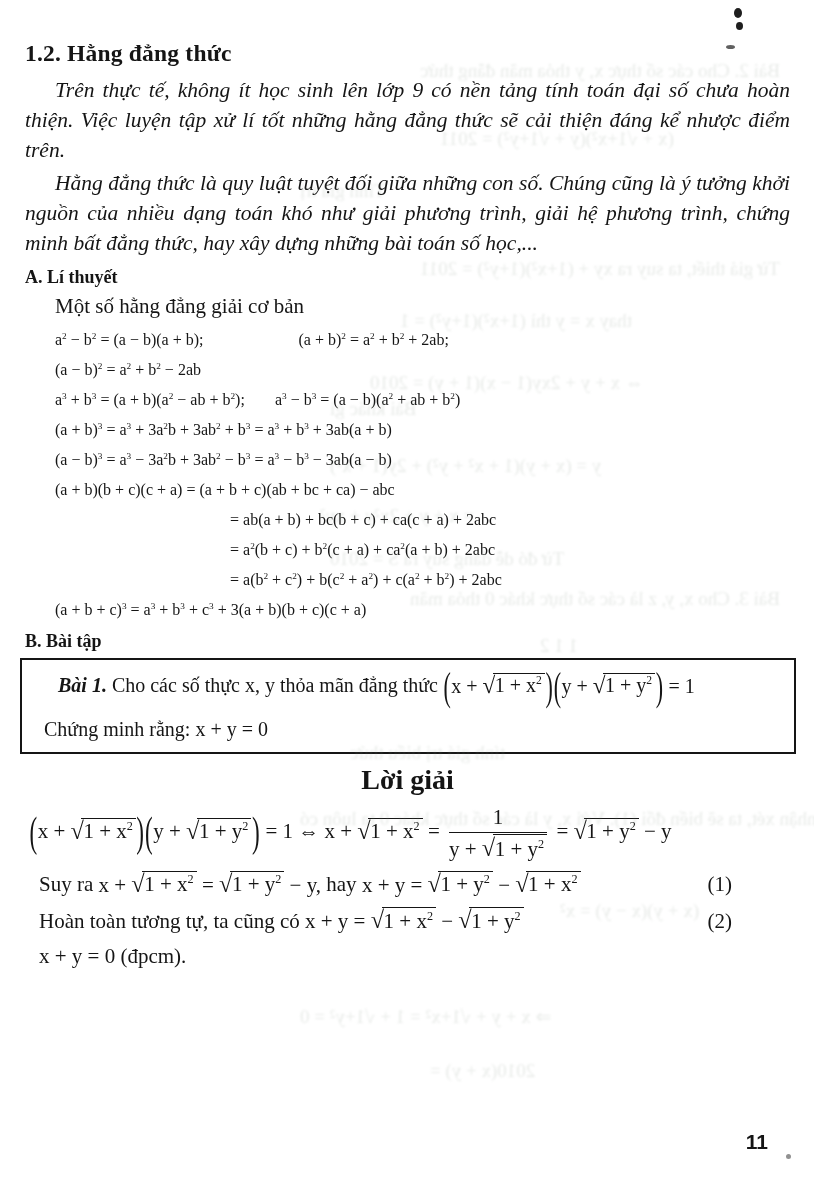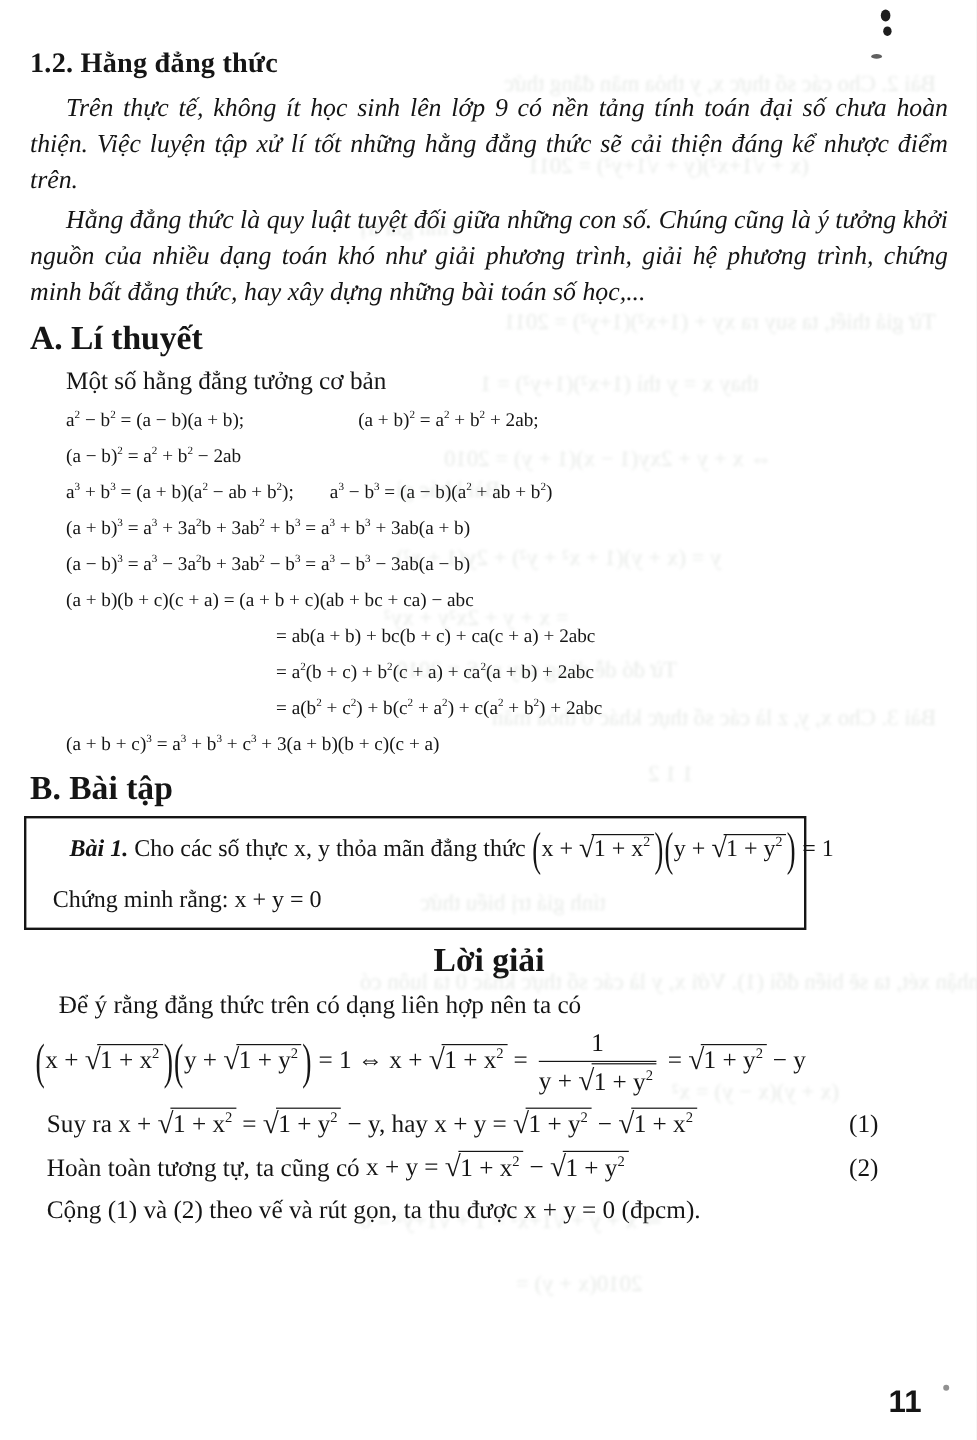--- a/index.html
+++ b/index.html
@@ -4,21 +4,21 @@
 <style>
   html,body{margin:0;padding:0;background:#e8e8e8;}
   .page{
     position:relative; width:814px; height:1200px; margin:0 auto;
     background:#ffffff; color:#151515; overflow:hidden;
     font-family:"Liberation Serif","DejaVu Serif",serif;
     box-sizing:border-box; padding:40px 24px 0 25px;
   }
   
   .h-main{font-size:23.5px; font-weight:bold; margin:0 0 8px 0; letter-spacing:0.2px;}
-  .h-sec{font-size:28px; font-weight:bold; margin:8px 0 6px 0;}
+  .h-sec{font-size:18px; font-weight:bold; margin:8px 0 6px 0;}
   .intro{font-style:italic; font-size:21.5px; line-height:1.40; text-align:justify;
          margin:0 0 3px 0; text-indent:30px;}
   .subtitle{font-size:21px; margin:2px 0 12px 0; padding-left:30px;}
   
   .fline{display:flex; align-items:baseline; white-space:nowrap;
          font-size:16px; padding-left:30px; margin:0 0 12px 0;}
   .fline.ind1{padding-left:205px;}
   .gap{display:inline-block; flex:0 0 auto; height:1px;}
   .m{white-space:nowrap; font-family:"Liberation Serif","DejaVu Serif","DejaVu Sans",serif;}
   .m sup, .fline sup{font-size:0.58em; line-height:0;}
@@ -30,33 +30,33 @@
   .frac{display:inline-flex; flex-direction:column; text-align:center;
         vertical-align:middle; line-height:1.3; margin:0 4px;}
   .frac .nu{border-bottom:1.8px solid #151515; padding:0 9px 1px 9px;}
   .frac .de{padding-top:1px;}
   
   .bigp{display:inline-block; transform:scaleY(1.8); vertical-align:-0.08em;
         font-size:1.1em; padding:0 0.5px;}
   .tag{margin-left:auto; margin-right:58px;}
   .blabel{font-weight:bold; font-style:italic;}
   
-  .pbox{border:2.5px solid #151515; margin:4px 0 10px -5px; width:652px;
+  .pbox{border:2.5px solid #151515; margin:4px 0 10px -5px; width:776px;
         box-sizing:border-box; padding:13px 10px 11px 22px;}
   .pbox .fline{padding-left:0; margin:0; font-size:20px;}
   .pbox .fline:first-child{padding-left:14px; margin-bottom:18px;}
   
   .sol-title{text-align:center; font-weight:bold; font-size:28px; margin:10px 0 8px 0;}
   .sol .fline{padding-left:14px; margin-bottom:10px; font-size:21px;}
   .sol .fline:first-child{padding-left:24px; margin-bottom:6px;}
   .sol .fline.disp{padding-left:4px; margin:2px 0 8px 0;}
   
-  .page-num{position:absolute; right:46px; bottom:16px;
+  .page-num{position:absolute; right:46px; bottom:46px;
             font-family:"Liberation Sans","DejaVu Sans",sans-serif;
-            font-weight:bold; font-size:26px;}
+            font-weight:bold; font-size:21px;}
   
   .blob{position:absolute; background:#0b0b0b; border-radius:50%;}
   .bleed-line{position:absolute; color:#8d9b8d; white-space:nowrap;
               font-size:19px; opacity:0.20; filter:blur(1.3px);
               transform:scaleX(-1); font-family:"Liberation Serif",serif;}
 </style>
 </head>
 <body>
 
 <div class="page">
@@ -86,21 +86,21 @@
       <div class="blob" style="left: 726px; top: 45px; width: 9px; height: 4px; opacity: 0.65;"></div>
       <div class="blob" style="left: 786px; top: 1154px; width: 5px; height: 5px; opacity: 0.45;"></div>
     </div>
 
   <h1 class="h-main">1.2. Hằng đẳng thức</h1>
 
   <p class="intro">Trên thực tế, không ít học sinh lên lớp 9 có nền tảng tính toán đại số chưa hoàn thiện. Việc luyện tập xử lí tốt những hằng đẳng thức sẽ cải thiện đáng kể nhược điểm trên.</p>
   <p class="intro">Hằng đẳng thức là quy luật tuyệt đối giữa những con số. Chúng cũng là ý tưởng khởi nguồn của nhiều dạng toán khó như giải phương trình, giải hệ phương trình, chứng minh bất đẳng thức, hay xây dựng những bài toán số học,...</p>
 
   <h2 class="h-sec">A. Lí thuyết</h2>
-  <div class="subtitle">Một số hằng đẳng tưởng cơ bản</div>
+  <div class="subtitle">Một số hằng đẳng giải cơ bản</div>
 
   <div>
       <div class="fline">
         <span class="m">a<sup>2</sup> − b<sup>2</sup> = (a − b)(a + b);</span>
         <span class="gap" style="width: 95px;"></span>
         <span class="m">(a + b)<sup>2</sup> = a<sup>2</sup> + b<sup>2</sup> + 2ab;</span>
       </div>
       <div class="fline">
         <span class="m">(a − b)<sup>2</sup> = a<sup>2</sup> + b<sup>2</sup> − 2ab</span>
       </div>
@@ -144,43 +144,39 @@
       </div>
       <div class="fline">
         <span class="txt">Chứng minh rằng:&nbsp;</span>
         <span class="m">x + y = 0</span>
       </div>
     </div>
 
   <div class="sol-title">Lời giải</div>
 
   <div class="sol">
-      <div class="fline">
-        <span class="txt">Để ý rằng đẳng thức trên có dạng liên hợp nên ta có</span>
-      </div>
       <div class="fline disp">
         <span class="m"><span class="bigp">(</span>x + <span class="sqrt"><span class="rad">√</span><span class="radicand">1 + x<sup>2</sup></span></span><span class="bigp">)</span><span class="bigp">(</span>y + <span class="sqrt"><span class="rad">√</span><span class="radicand">1 + y<sup>2</sup></span></span><span class="bigp">)</span> = 1 ⇔ x + <span class="sqrt"><span class="rad">√</span><span class="radicand">1 + x<sup>2</sup></span></span> = <span class="frac">
             <span class="nu">1</span>
             <span class="de">y + <span class="sqrt"><span class="rad">√</span><span class="radicand">1 + y<sup>2</sup></span></span></span>
           </span> = <span class="sqrt"><span class="rad">√</span><span class="radicand">1 + y<sup>2</sup></span></span> − y</span>
       </div>
       <div class="fline">
         <span class="txt">Suy ra&nbsp;</span>
         <span class="m">x + <span class="sqrt"><span class="rad">√</span><span class="radicand">1 + x<sup>2</sup></span></span> = <span class="sqrt"><span class="rad">√</span><span class="radicand">1 + y<sup>2</sup></span></span> − y,</span>
         <span class="txt">&nbsp;hay&nbsp;</span>
         <span class="m">x + y = <span class="sqrt"><span class="rad">√</span><span class="radicand">1 + y<sup>2</sup></span></span> − <span class="sqrt"><span class="rad">√</span><span class="radicand">1 + x<sup>2</sup></span></span></span>
         <span class="tag">(1)</span>
       </div>
       <div class="fline">
         <span class="txt">Hoàn toàn tương tự, ta cũng có&nbsp;</span>
         <span class="m">x + y = <span class="sqrt"><span class="rad">√</span><span class="radicand">1 + x<sup>2</sup></span></span> − <span class="sqrt"><span class="rad">√</span><span class="radicand">1 + y<sup>2</sup></span></span></span>
         <span class="tag">(2)</span>
       </div>
       <div class="fline">
-        <span class="txt">Cộng (1) và (2) theo vế và rút gọn, ta thu được&nbsp;</span>
         <span class="m">x + y = 0</span>
         <span class="txt">&nbsp;(đpcm).</span>
       </div>
     </div>
 
   <div class="page-num">11</div>
 
 </div>
 
 </body></html>

